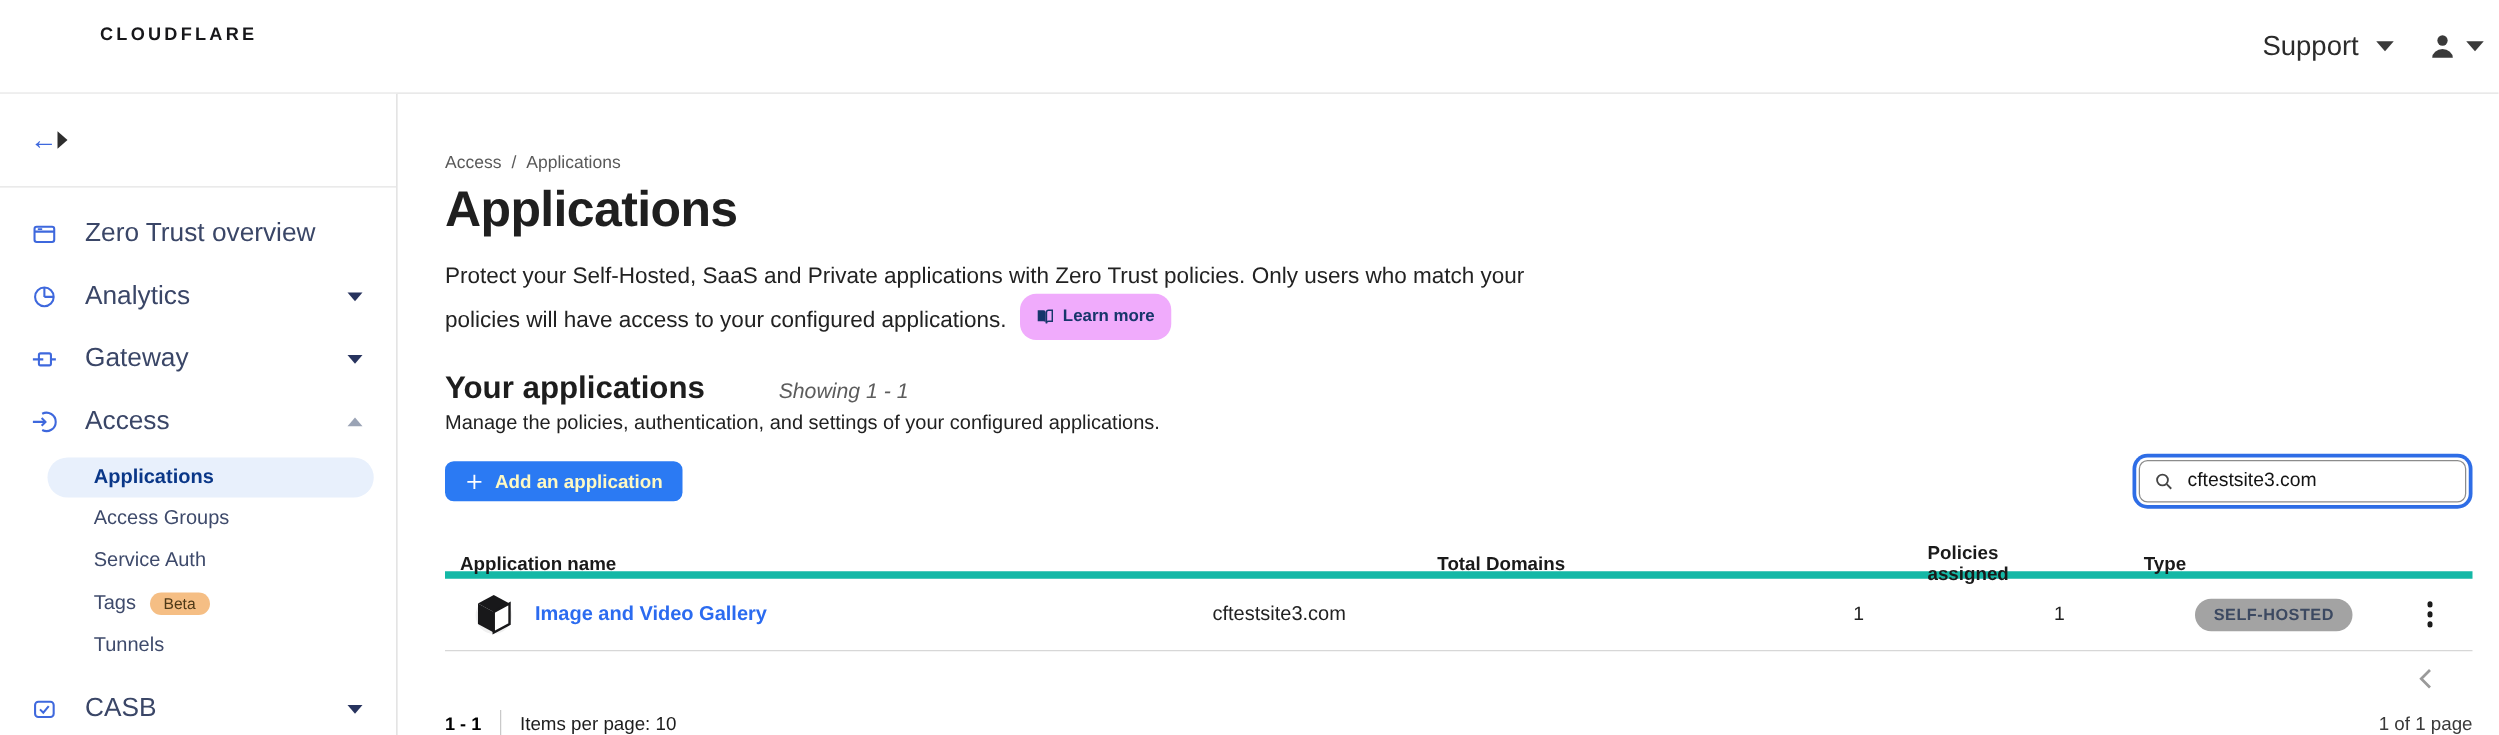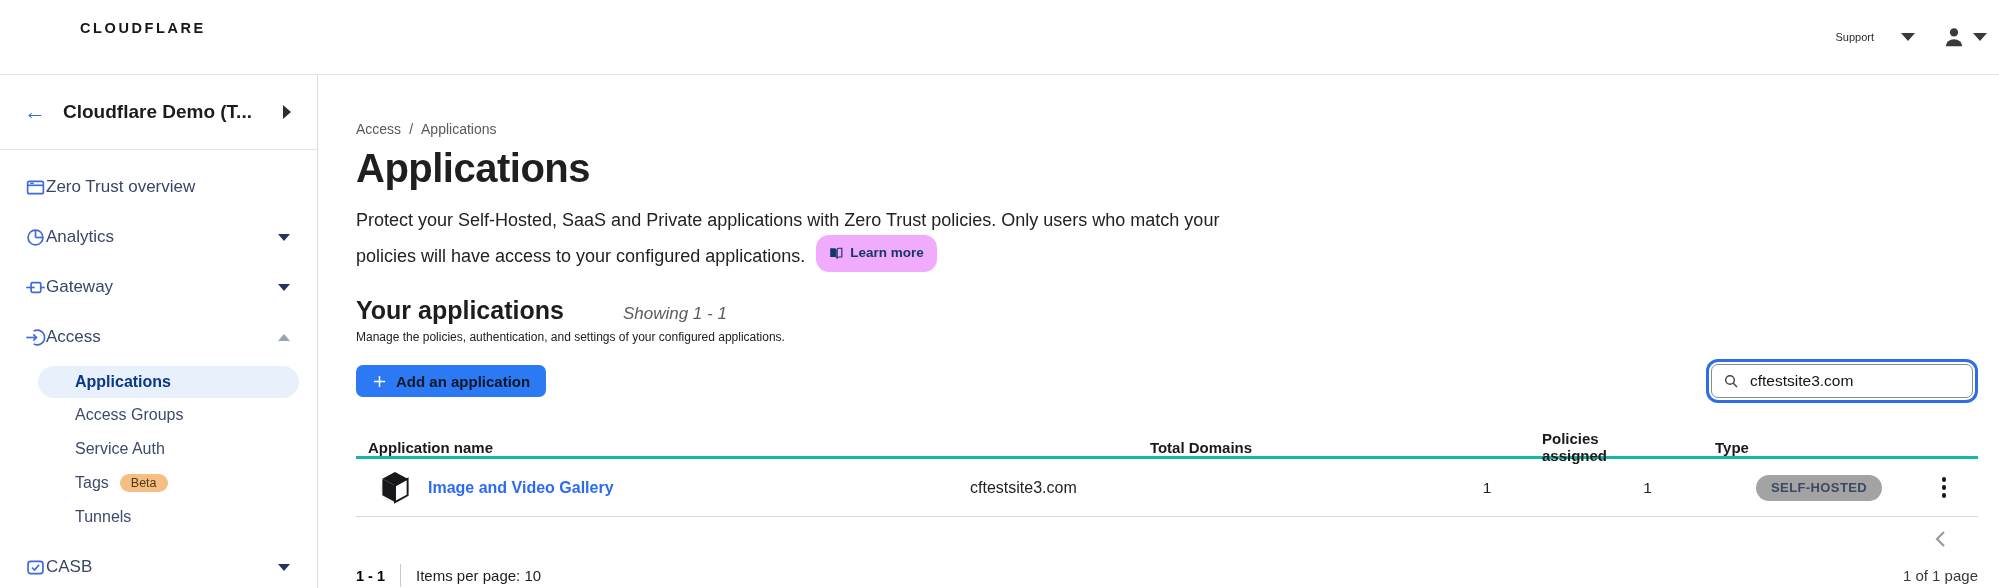--- a/index.html
+++ b/index.html
@@ -6,40 +6,40 @@
   html,body { width:1999px; height:588px; overflow:hidden; background:#fff;
               font-family:"Liberation Sans", sans-serif; color:#1d1d1d; }
 
   
   .topbar { height:75px; display:flex; align-items:center; justify-content:space-between;
             padding:0 10px 0 18px; border-bottom:1px solid #e2e2e2; background:#fff; }
   .logo { display:flex; flex-direction:row; width:134px; }
   .logo svg.cloud { width:68px; height:36px; margin-left:62px; margin-bottom:-2px; }
   .logo .wordmark { font-size:14.5px; font-weight:800; letter-spacing:2.6px; color:#17171a; }
   .topbar-right { display:flex; align-items:center; gap:28px; padding-right:2px; }
-  .support { display:flex; align-items:center; gap:27px; font-size:11px; color:#2b2b2b; cursor:pointer; }
+  .support { display:flex; align-items:center; gap:14px; font-size:22px; color:#2b2b2b; cursor:pointer; }
   .tri-down { width:0; height:0; border-left:7px solid transparent; border-right:7px solid transparent;
               border-top:8px solid #3a3a3a; }
   .user-menu { display:flex; align-items:center; gap:8px; cursor:pointer; }
 
   
   .shell { display:flex; height:513px; }
   .sidebar { width:318px; border-right:1px solid #dcdcdc; background:#fff; flex-shrink:0; }
   .account-row { height:75px; display:flex; align-items:center; padding:0 26px 0 24px;
                  border-bottom:1px solid #e3e3e3; }
   .back-arrow { color:#3e68dd; font-size:22px; line-height:1; cursor:pointer; }
   .account-name { flex:1; margin-left:17px; font-size:19px; font-weight:700; color:#1c1c1c;
                   white-space:nowrap; overflow:hidden; }
   .tri-right { width:0; height:0; border-top:7px solid transparent; border-bottom:7px solid transparent;
                border-left:8px solid #2e2e2e; }
 
   .nav { padding-top:12px; }
   .nav-item { height:50px; display:flex; align-items:center; padding-left:25px; cursor:pointer; }
   .nav-item svg { width:21px; height:21px; flex-shrink:0; }
-  .nav-label { font-size:17px; color:#3a4667; }
+  .nav-label { margin-left:22px; font-size:21px; color:#3a4667; }
   .nav-caret { margin-left:auto; margin-right:27px; width:0; height:0;
                border-left:6px solid transparent; border-right:6px solid transparent;
                border-top:7px solid #27335e; }
   .nav-caret.up { border-top:none; border-bottom:7px solid #9aa3b5;
                   border-left:6px solid transparent; border-right:6px solid transparent; }
 
   .sub-item { height:34px; display:flex; align-items:center; padding-left:75px;
               font-size:16px; color:#3e4a6b; cursor:pointer; }
   .sub-item.active { margin:4px 18px 0 38px; padding-left:37px; height:32px; border-radius:16px;
                      background:#e8f0fc; color:#0a3788; font-weight:700; }
@@ -52,37 +52,37 @@
   .breadcrumb .crumb { cursor:pointer; }
   .page-title { margin-top:9px; font-size:40px; font-weight:700; color:#1f1f1f; letter-spacing:-0.5px; }
   .page-desc { margin-top:14px; font-size:18px; line-height:30px; color:#222; max-width:880px; }
   .learn-more { display:inline-flex; align-items:center; gap:7px; background:#f0abfc; color:#17366b;
                 font-size:13.5px; font-weight:600; padding:3px 13px 4px; border-radius:13px;
                 vertical-align:2px; margin-left:6px; cursor:pointer; }
 
   .section-head { margin-top:24px; display:flex; align-items:baseline;gap:44px; }
   .section-title { font-size:25px; font-weight:700; color:#1d1d1d; }
   .showing { margin-left:15px; font-size:17px; font-style:italic; color:#5c5c5c; }
-  .section-sub { margin-top:5px; font-size:12px; color:#212121; }
+  .section-sub { margin-top:5px; font-size:16px; color:#212121; }
 
   .toolbar { margin-top:20px; display:flex; align-items:center; justify-content:space-between; }
   .add-btn { display:flex; align-items:center; gap:9px; height:32px; padding:0 16px;
-             background:#2b7af3; color:#0f172a; border:none; border-radius:7px;
+             background:#2b7af3; color:#fef9c3; border:none; border-radius:7px;
              font-size:15px; font-weight:700; font-family:inherit; cursor:pointer; }
   .search-wrap { position:relative; margin-right:5px; }
   .search-wrap svg { position:absolute; left:12px; top:9px; }
   .search-input { width:262px; height:34px; border:1px solid #8c8c8c; border-radius:7px;
                   padding:0 10px 0 38px; font-size:15.5px; color:#141414; font-family:inherit;
                   box-shadow:0 0 0 2px #ffffff, 0 0 0 5px #2e6de6; outline:none; }
 
   
   .table { margin-top:32px; }
   .tgrid { display:grid; grid-template-columns:614px 462px 110px 38px 135px 41px 154px 1fr;
            align-items:center; }
-  .thead { height:29px; border-bottom:3px solid #14b8a6; font-size:15px; font-weight:700; color:#1a1a1a; }
+  .thead { height:29px; border-bottom:6px solid #14b8a6; font-size:15px; font-weight:700; color:#1a1a1a; }
   .th-name { padding-left:12px; }
   .t-center { text-align:center; }
   .trow { height:58px; border-bottom:1px solid #d7d7d7; }
   .cell-name { display:flex; align-items:center; gap:18px; padding-left:24px; }
   .app-link { font-size:16px; font-weight:600; color:#2b6bf0; cursor:pointer; }
   .cell-url { font-size:16px; color:#222; }
   .cell-num { font-size:15.5px; color:#222; text-align:center; }
   .type-badge { display:inline-block; background:#a3a3a3; color:#3c4961; font-size:13px;
                 font-weight:700; letter-spacing:0.4px; padding:5px 15px 6px; border-radius:15px; }
   .kebab { display:flex; flex-direction:column; gap:3.5px; align-items:center; margin:0 auto;
@@ -126,21 +126,20 @@
       <span class="tri-down"></span>
     </div>
   </div>
 </header>
 
 <div class="shell">
 
   <nav class="sidebar">
     <div class="account-row">
       <span class="back-arrow">←</span>
-      <span class="account-name">Cloudflare Demo (T...</span>
       <span class="tri-right"></span>
     </div>
 
     <div class="nav">
       <div class="nav-item">
         <svg viewBox="0 0 24 24" fill="none" stroke="#3e68dd" stroke-width="1.9">
           <rect x="3" y="5" width="18" height="14" rx="2"></rect>
           <line x1="3" y1="9.5" x2="21" y2="9.5"></line>
           <line x1="6" y1="7.2" x2="10" y2="7.2" stroke-width="1.6"></line>
         </svg>

